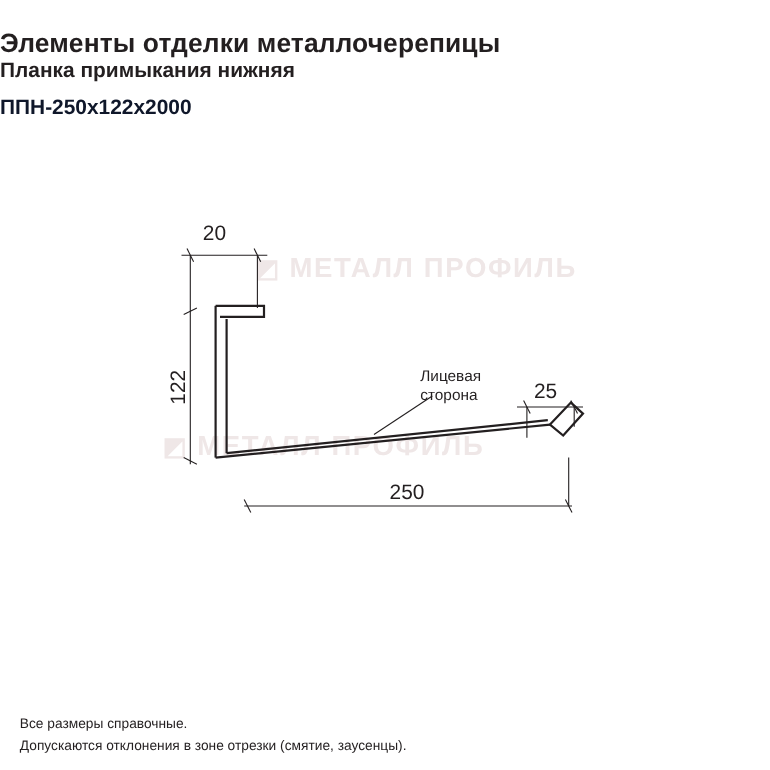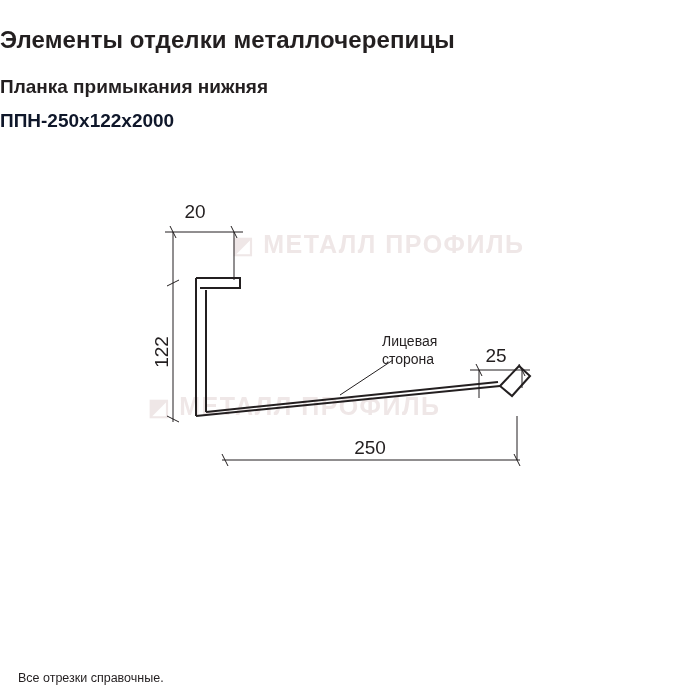--- a/index.html
+++ b/index.html
@@ -29,21 +29,20 @@
   .title-main {
     font-size: 24px;
     font-weight: bold;
     letter-spacing: 0.1px;
     margin-top: 26px;
     color: #231f20;
   }
   .title-sub {
     font-size: 19px;
     font-weight: bold;
-    margin-top: 22px;
     color: #231f20;
   }
   .title-code {
     font-size: 19px;
     font-weight: bold;
     margin-top: 12px;
     color: #0f172a;
   }
   .drawing {
     position: absolute;
@@ -164,16 +163,17 @@
       <text class="dim-text" x="168" y="182" text-anchor="middle" transform="rotate(-90 168 182)">122</text>
       <text class="dim-text" x="370" y="284" text-anchor="middle">250</text>
       <text class="dim-text" x="496" y="192" text-anchor="middle">25</text>
 
       <text class="label-text" x="382" y="176" text-anchor="start">Лицевая</text>
       <text class="label-text" x="382" y="194" text-anchor="start">сторона</text>
     </svg>
   </div>
 
   <div class="footer">
-    <div>Все отрезки справочные.</div>
+    <div>Все размеры справочные.</div>
+    <div>Допускаются отклонения в зоне отрезки (смятие, заусенцы).</div>
   </div>
 
 </div>
 
 </body></html>

